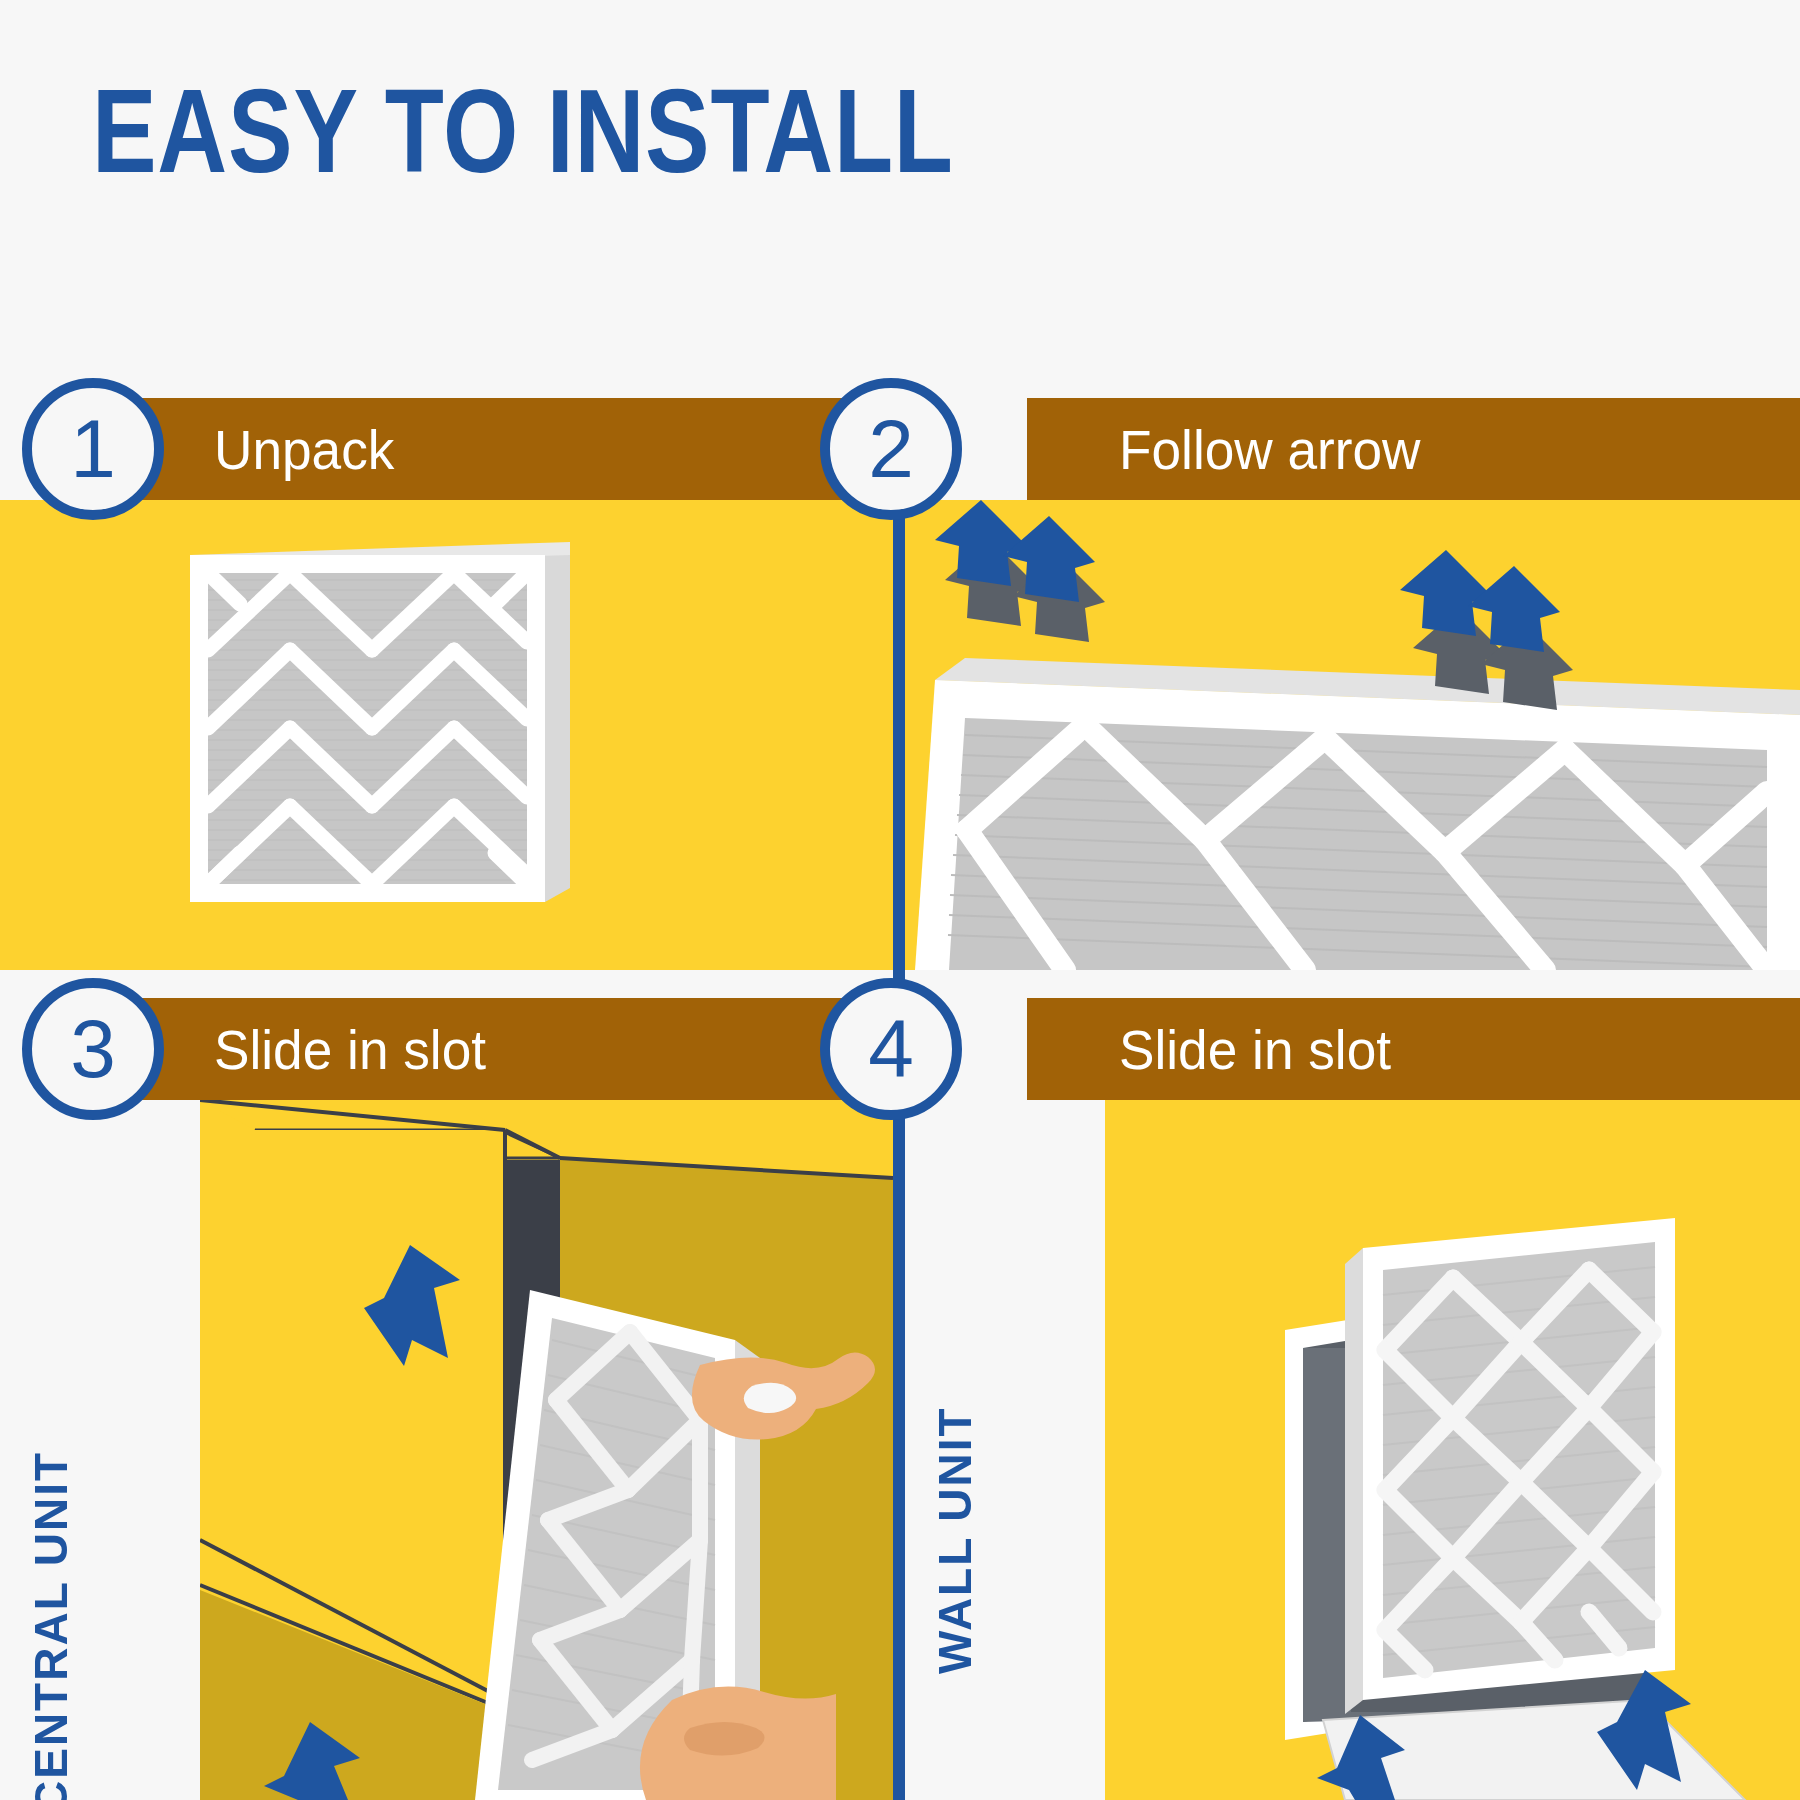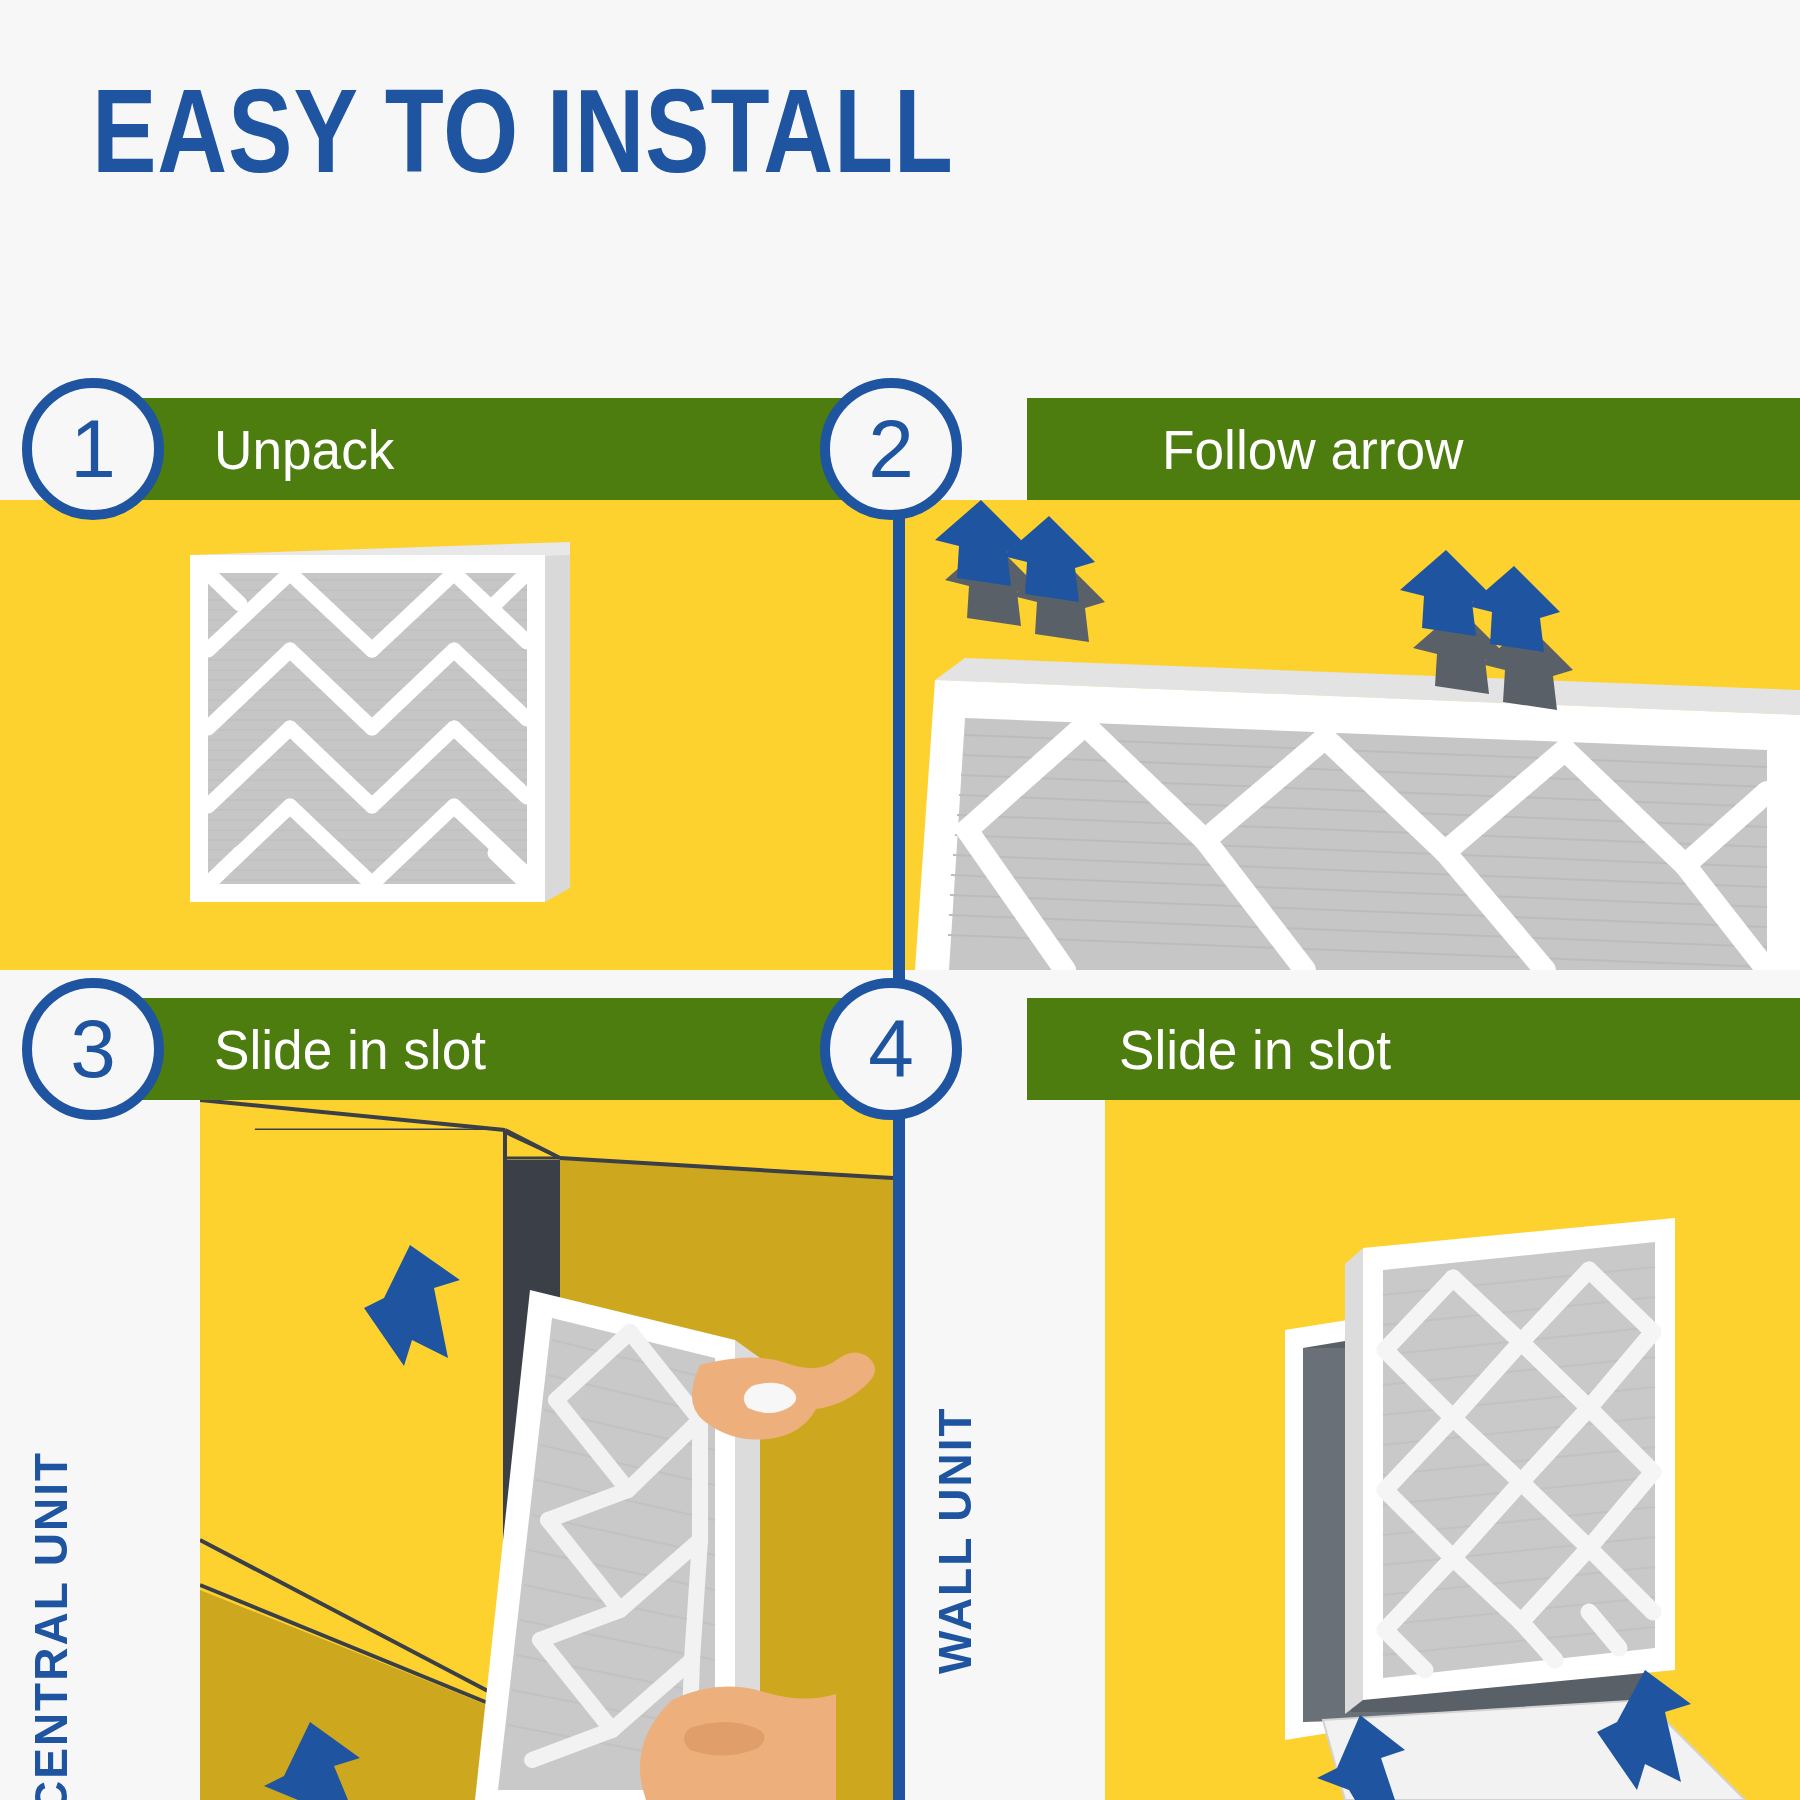--- a/index.html
+++ b/index.html
@@ -39,25 +39,25 @@
     width:12px; height:1300px; background:#1f55a0;
   }
   
   #strip3 { position:absolute; left:0;   top:1100px; width:200px; height:700px; background:#f7f7f7; }
   #strip4 { position:absolute; left:905px;top:1100px; width:200px; height:700px; background:#f7f7f7; }
 
   
   .hdr {
     position:absolute;
     height:102px;
-    background:#4d7c0f;
+    background:#a16207;
     display:flex; align-items:center;
   }
   #hdr1 { left:122px; top:398px;  width:771px; } 
-  #hdr2b{ left:1027px;top:398px;  width:773px;padding-left:43px; }
+  #hdr2b{ left:1027px;top:398px;  width:773px; }
   #hdr2stub { position:absolute; left:700px; top:398px; width:205px; height:102px; background:#1f55a0; }
   #hdr3 { left:122px; top:998px;  width:771px; }
   #hdr4 { left:1027px;top:998px;  width:773px; }
   #hdr4stub{ position:absolute; left:700px; top:998px; width:205px; height:102px; background:#1f55a0; }
 
   .hdr-label {
     color:#ffffff;
     font-size:56px;
     font-weight:normal;
     white-space:nowrap;

